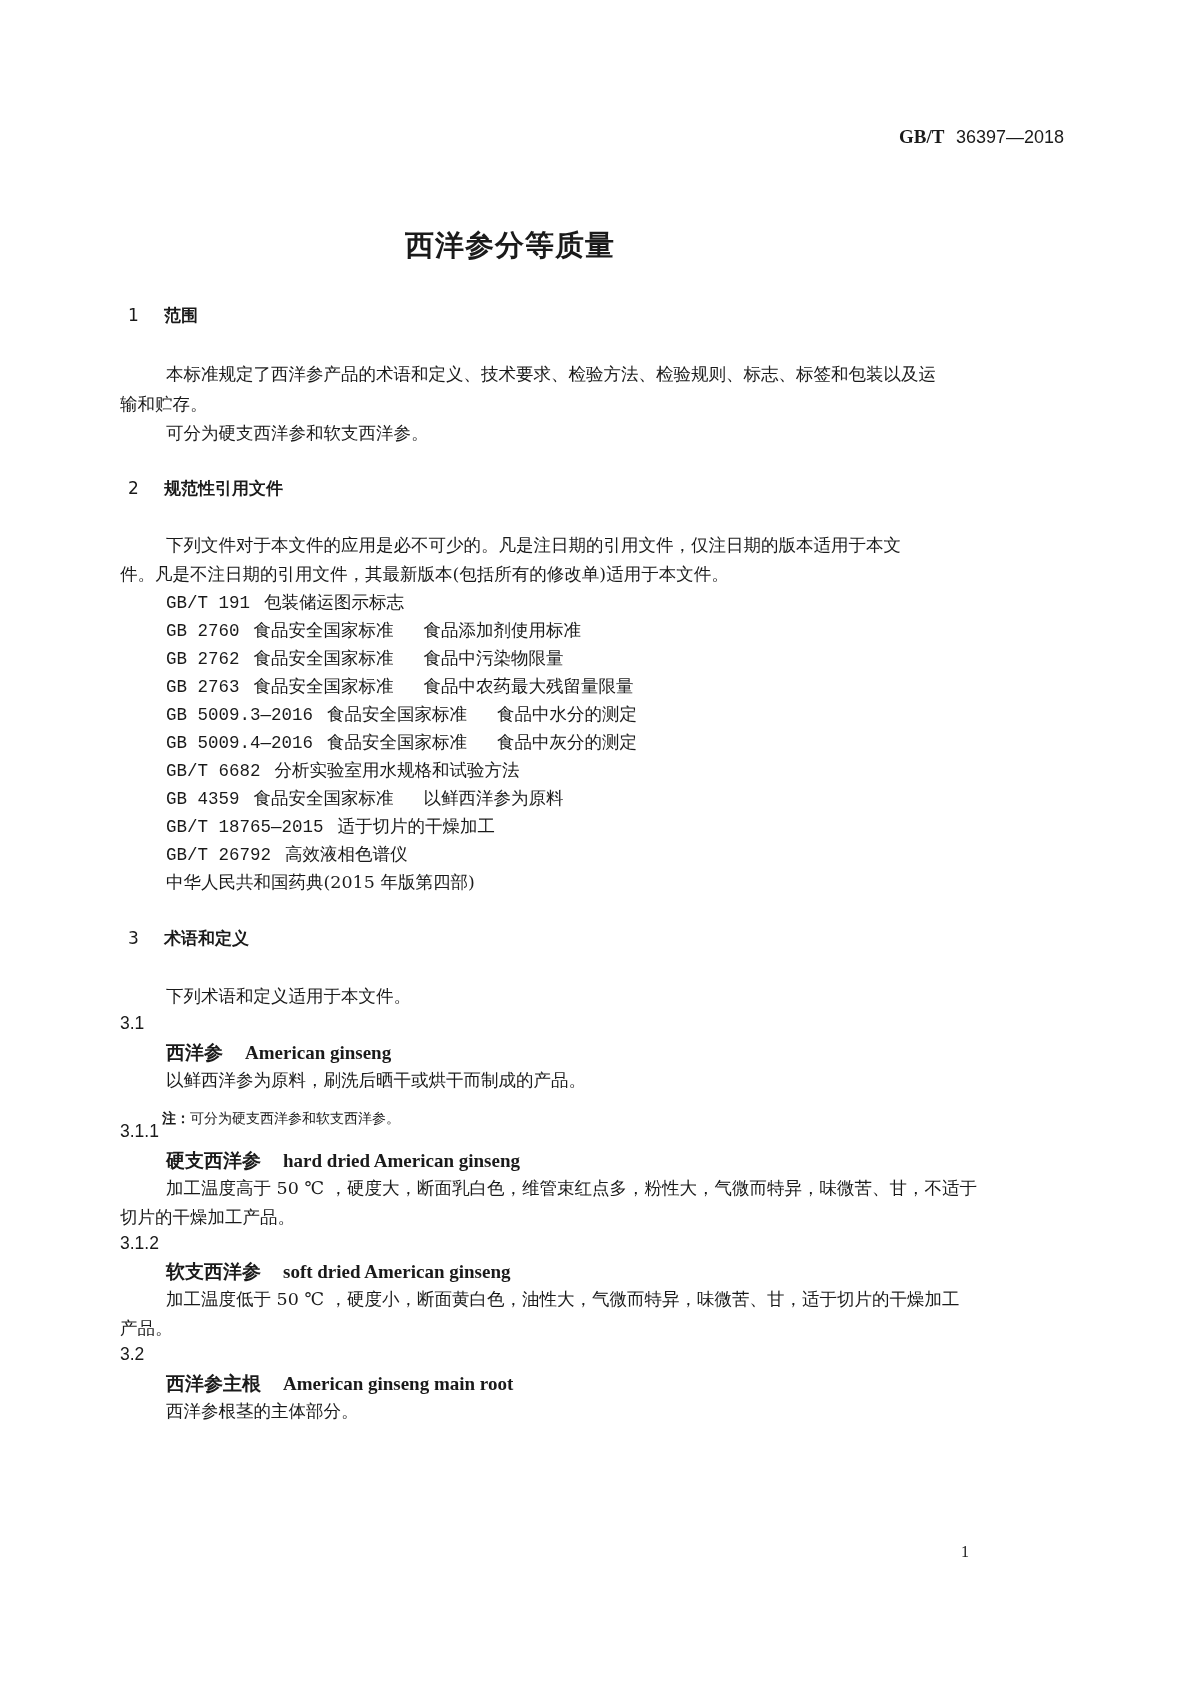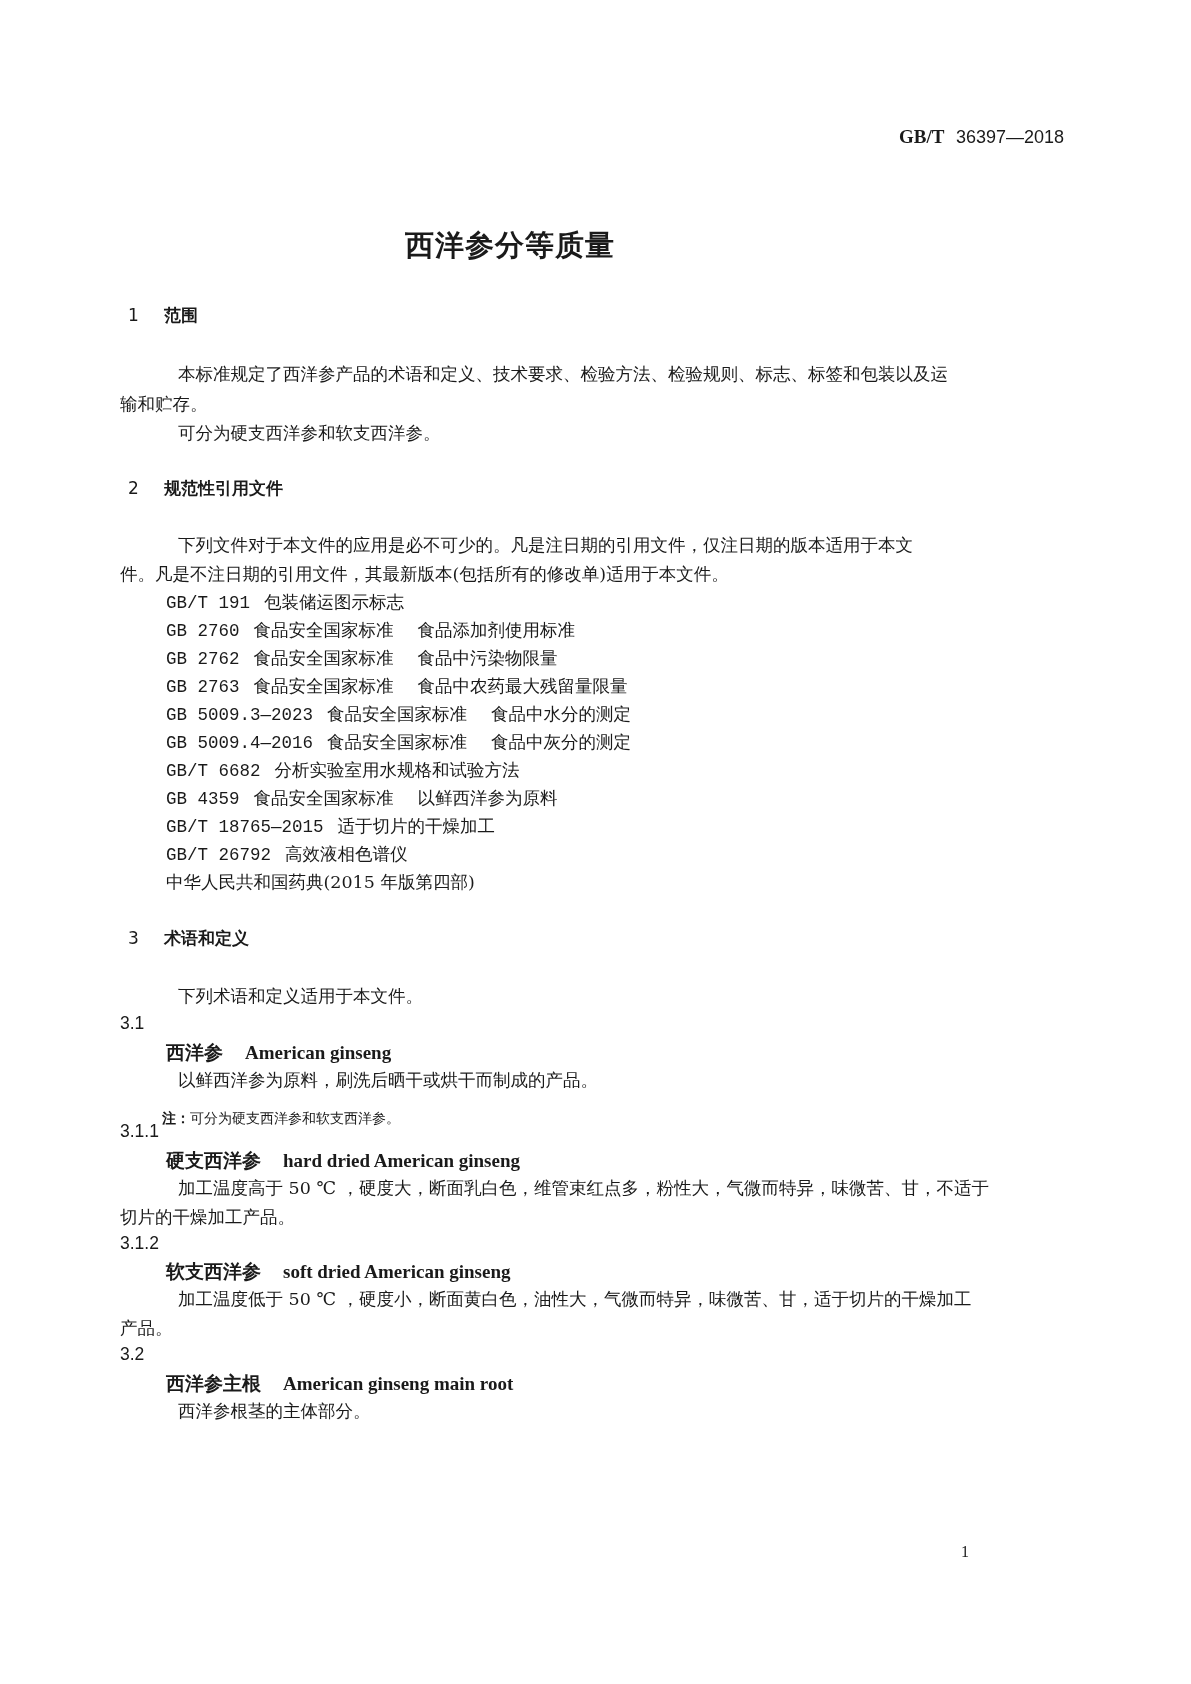--- a/index.html
+++ b/index.html
@@ -8,25 +8,25 @@
     color: #1a1a1a;
     font-family: "DejaVu Serif", "Liberation Serif", serif;
   }
   .abs { position: absolute; white-space: nowrap; }
   .std-number { right: 127px; top: 126px; font-size: 18px; }
   .std-number .gbt { font-weight: bold; font-family: "Liberation Serif", serif; font-size: 19px; }
   .std-number .num { font-family: "Liberation Sans", sans-serif; font-size: 18px; }
   .doc-title { left: 0; width: 1020px; text-align: center; top: 226px; font-size: 29px; font-weight: bold; letter-spacing: 1px; font-family: "DejaVu Sans", sans-serif; }
   .sec-head { left: 120px; font-size: 17px; font-family: "DejaVu Sans", sans-serif; font-weight: bold; margin-left: 8px; }
   .sec-head .no { display: inline-block; width: 36px; font-weight: normal; }
-  .para { left: 166px; font-size: 17.5px; margin-left: 12px; }
+  .para { left: 166px; font-size: 17.5px; }
   .para-cont { left: 120px; font-size: 17.5px; }
   .ref { left: 166px; font-size: 17.5px; }
   .ref .code { font-family: Liberation Mono, monospace; display: inline-block; margin-right: 14px; }
-  .ref .t2 { margin-left: 24px; font-family: Liberation Serif, serif; }
+  .ref .t2 { margin-left: 30px; font-family: Liberation Serif, serif; }
   .term-no { left: 120px; font-size: 17.5px; font-family: "Liberation Sans", sans-serif; }
   .term-head { left: 166px; font-size: 19px; font-weight: bold; }
   .term-head .en { font-family: "Liberation Serif", serif; margin-left: 22px; }
   .note { left: 162px; font-size: 14px; }
   .note .lbl { font-weight: bold; }
   .page-no { left: 961px; top: 1543px; font-size: 16px; font-family: "Liberation Serif", serif; }
 </style>
 </head>
 <body>
 
@@ -56,21 +56,21 @@
 <div class="abs ref" style="top:618px">
   <span class="code">GB 2760</span><span>食品安全国家标准</span><span class="t2">食品添加剂使用标准</span>
 </div>
 <div class="abs ref" style="top:646px">
   <span class="code">GB 2762</span><span>食品安全国家标准</span><span class="t2">食品中污染物限量</span>
 </div>
 <div class="abs ref" style="top:674px">
   <span class="code">GB 2763</span><span>食品安全国家标准</span><span class="t2">食品中农药最大残留量限量</span>
 </div>
 <div class="abs ref" style="top:702px">
-  <span class="code">GB 5009.3—2023</span><span>食品安全国家标准</span><span class="t2">食品中水分的测定</span>
+  <span class="code">GB 5009.3—2016</span><span>食品安全国家标准</span><span class="t2">食品中水分的测定</span>
 </div>
 <div class="abs ref" style="top:730px">
   <span class="code">GB 5009.4—2016</span><span>食品安全国家标准</span><span class="t2">食品中灰分的测定</span>
 </div>
 <div class="abs ref" style="top:758px">
   <span class="code">GB/T 6682</span><span>分析实验室用水规格和试验方法</span>
 </div>
 <div class="abs ref" style="top:786px">
   <span class="code">GB 4359</span><span>食品安全国家标准</span><span class="t2">以鲜西洋参为原料</span>
 </div>

